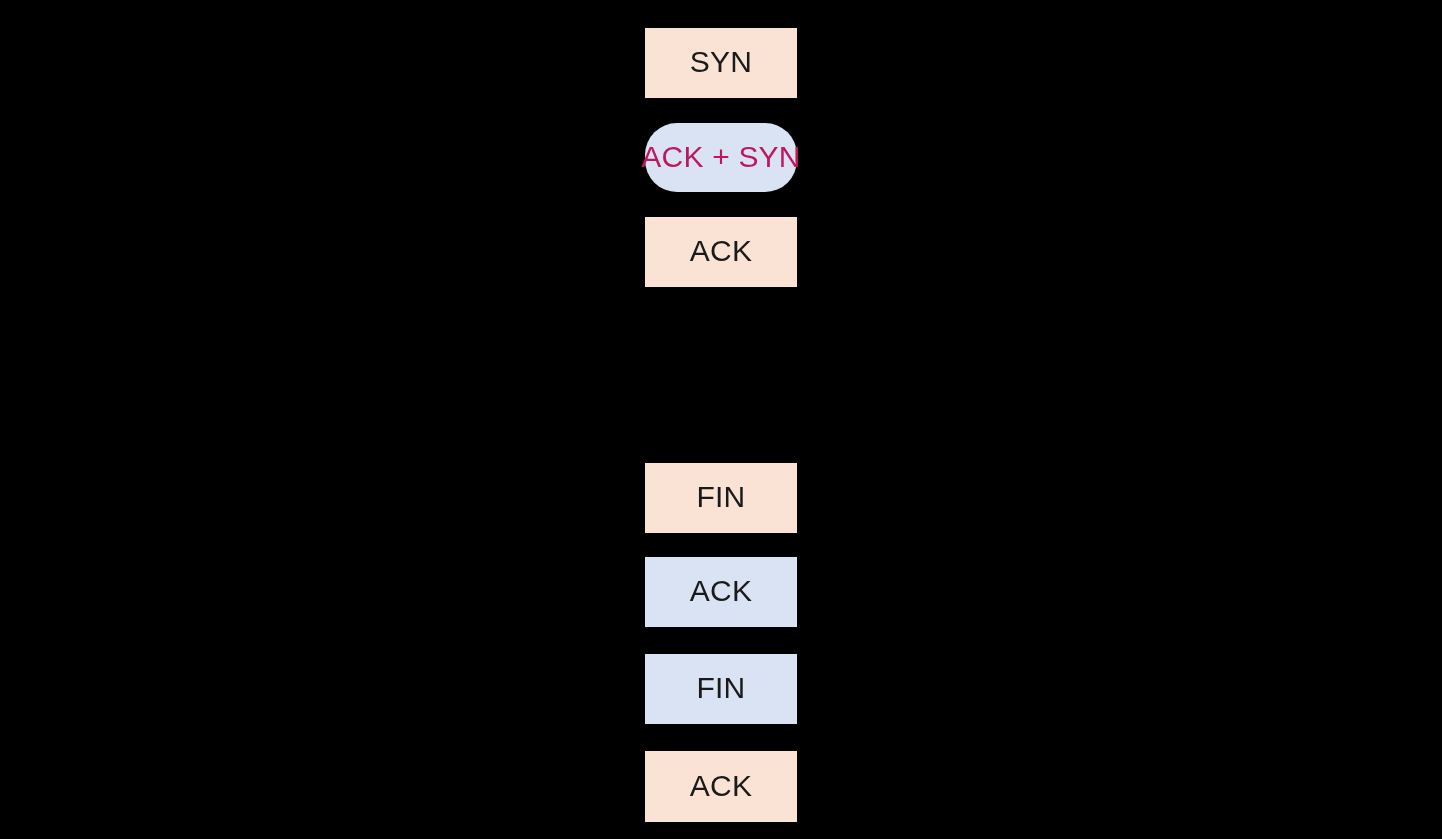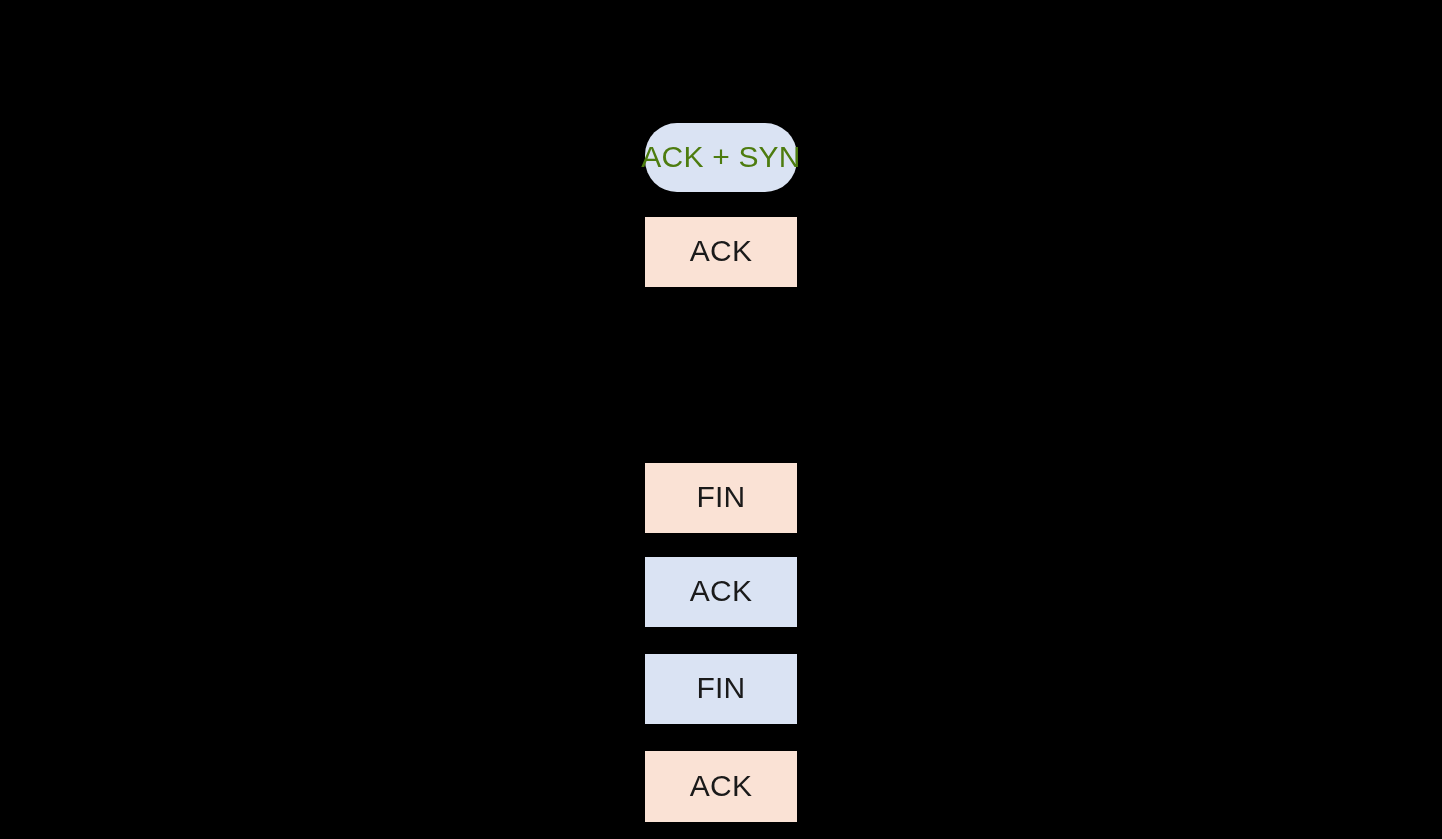--- a/index.html
+++ b/index.html
@@ -39,21 +39,24 @@
 
   .seq-box .seg-label {
     display: block;
     transform: translateY(-1px);
   }
 </style>
 </head>
 <body>
 
 <div id="diagram-canvas" style="background: rgb(0, 0, 0);">
-    <div class="seq-box" style="left: 645px; top: 123px; width: 152px; height: 69px; background: rgb(218, 227, 243); color: #4d7c0f; border-radius: 32px;">
+    <div class="seq-box" style="left: 645px; top: 28px; width: 152px; height: 70px; background: rgb(250, 226, 213); color: rgb(26, 26, 26);">
+      <span class="seg-label">SYN</span>
+    </div>
+    <div class="seq-box" style="left: 645px; top: 123px; width: 152px; height: 69px; background: rgb(218, 227, 243); color: #be185d; border-radius: 32px;">
       <span class="seg-label">ACK + SYN</span>
     </div>
     <div class="seq-box" style="left: 645px; top: 217px; width: 152px; height: 70px; background: rgb(250, 226, 213); color: rgb(26, 26, 26);">
       <span class="seg-label">ACK</span>
     </div>
     <div class="seq-box" style="left: 645px; top: 463px; width: 152px; height: 70px; background: rgb(250, 226, 213); color: rgb(26, 26, 26);">
       <span class="seg-label">FIN</span>
     </div>
     <div class="seq-box" style="left: 645px; top: 557px; width: 152px; height: 70px; background: rgb(218, 227, 243); color: rgb(26, 26, 26);">
       <span class="seg-label">ACK</span>

